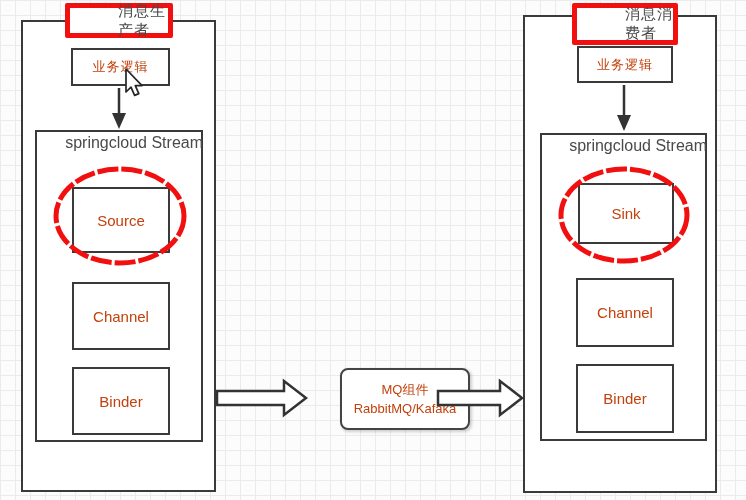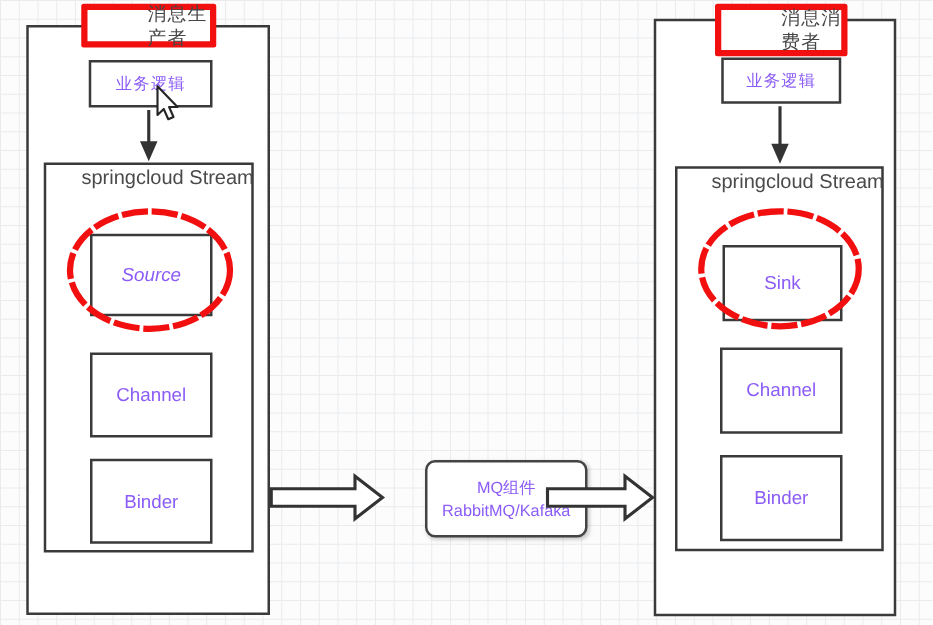--- a/index.html
+++ b/index.html
@@ -23,21 +23,21 @@
     z-index: 1;
   }
   .box {
     position: absolute;
     background: #ffffff;
     border: 2px solid #3a3a3a;
     display: flex;
     align-items: center;
     justify-content: center;
     font-size: 15px;
-    color: #8b5cf6;
+    color: #c2410c;
     z-index: 2;
     text-align: center;
   }
   .red-tag {
     position: absolute;
     background: #ffffff;
     border: 5px solid #f10f0f;
     border-radius: 2px;
     display: flex;
     align-items: center;
@@ -82,21 +82,21 @@
     <span>消息生产者</span>
   </div>
 
   <div class="box biz" style="left:71px; top:48px; width:99px; height:38px;">
     <span>业务逻辑</span>
   </div>
 
   <div class="box" style="left:35px; top:130px; width:168px; height:312px;"></div>
   <div class="stream-label" style="left:35px; top:134px; width:168px;">springcloud Stream</div>
 
-  <div class="box" style="left:72px; top:187px; width:98px; height:66px;font-style:italic;">
+  <div class="box" style="left:72px; top:187px; width:98px; height:66px;">
     <span>Source</span>
   </div>
 
   <div class="box" style="left:72px; top:282px; width:98px; height:68px;">
     <span>Channel</span>
   </div>
 
   <div class="box" style="left:72px; top:367px; width:98px; height:68px;">
     <span>Binder</span>
   </div>
@@ -107,21 +107,21 @@
     <span>消息消费者</span>
   </div>
 
   <div class="box biz" style="left:577px; top:46px; width:96px; height:37px;">
     <span>业务逻辑</span>
   </div>
 
   <div class="box" style="left:540px; top:133px; width:167px; height:308px;"></div>
   <div class="stream-label" style="left:540px; top:137px; width:167px;">springcloud Stream</div>
 
-  <div class="box" style="left:578px; top:196px; width:96px; height:61px;">
+  <div class="box" style="left:578px; top:183px; width:96px; height:61px;">
     <span>Sink</span>
   </div>
 
   <div class="box" style="left:576px; top:278px; width:98px; height:69px;">
     <span>Channel</span>
   </div>
 
   <div class="box" style="left:576px; top:364px; width:98px; height:69px;">
     <span>Binder</span>
   </div>

